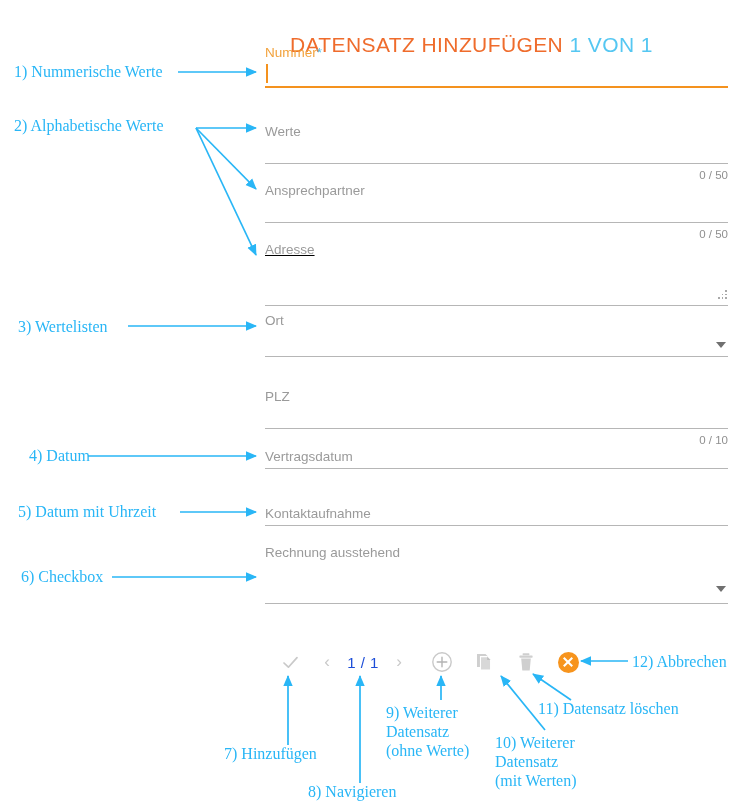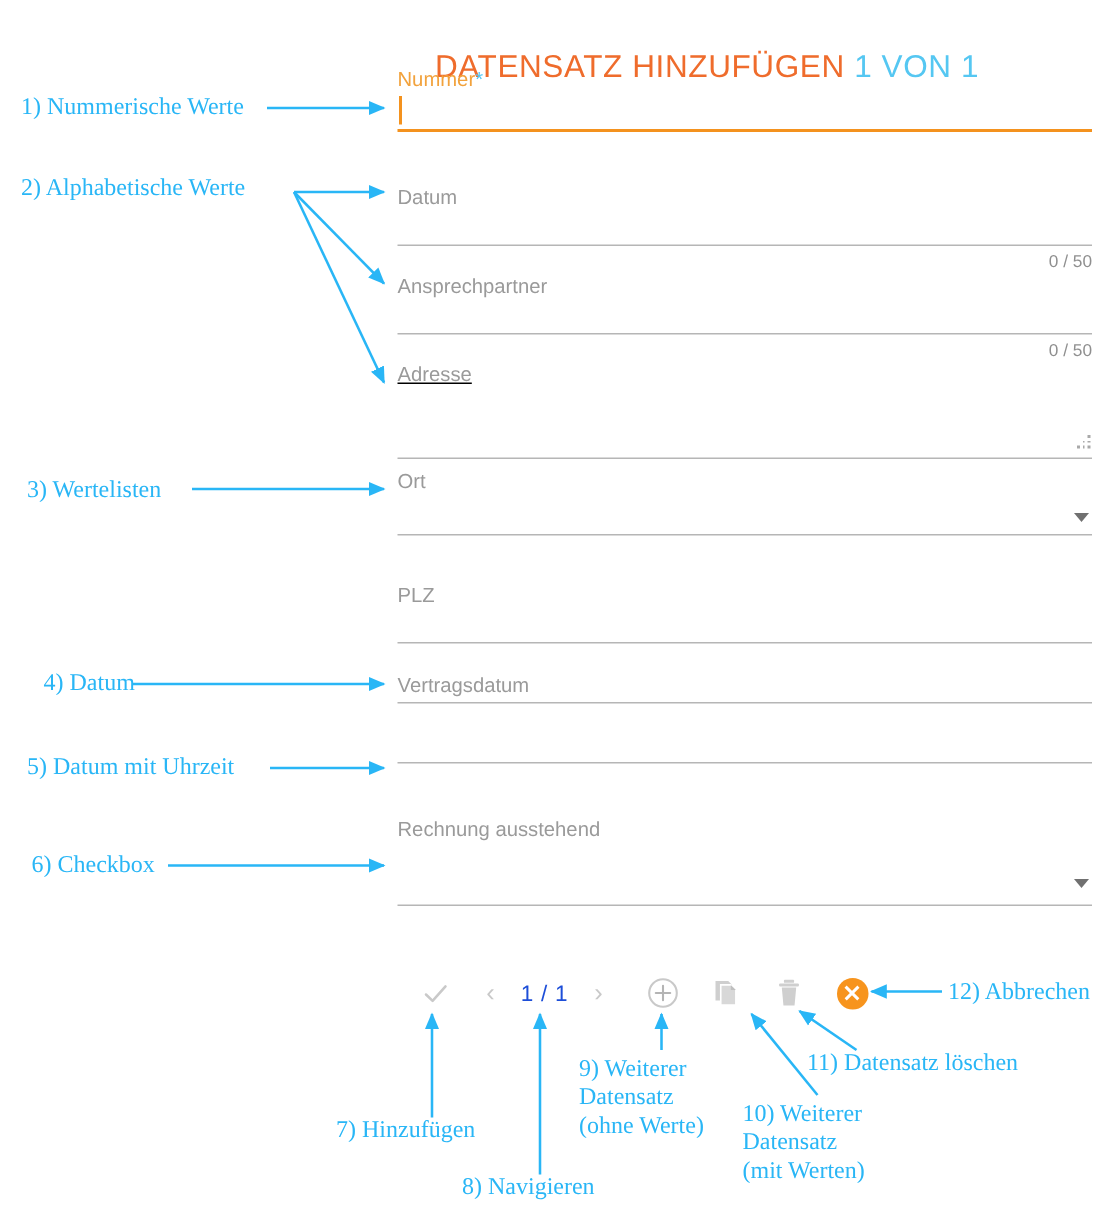--- a/index.html
+++ b/index.html
@@ -161,21 +161,21 @@
 
   <div class="field" style="top:44px;">
     <div class="field-label active"><span>Nummer</span><span class="req-star">*</span></div>
     <div style="position:relative;height:25px;">
       <div class="caret" style="left:1px;top:3px;"></div>
     </div>
     <div class="field-line active"></div>
   </div>
 
   <div class="field" style="top:123px;">
-    <div class="field-label">Datum</div>
+    <div class="field-label">Werte</div>
     <div style="height:23px;"></div>
     <div class="field-line"></div>
     <div class="counter" style="margin-top:4px;">0 / 50</div>
   </div>
 
   <div class="field" style="top:182px;">
     <div class="field-label">Ansprechpartner</div>
     <div style="height:23px;"></div>
     <div class="field-line"></div>
     <div class="counter" style="margin-top:4px;">0 / 50</div>
@@ -201,29 +201,31 @@
     <div style="position:relative;height:27px;">
       <div class="chevron-down" style="top:13px;"></div>
     </div>
     <div class="field-line"></div>
   </div>
 
   <div class="field" style="top:388px;">
     <div class="field-label">PLZ</div>
     <div style="height:23px;"></div>
     <div class="field-line"></div>
+    <div class="counter" style="margin-top:4px;">0 / 10</div>
   </div>
 
   <div class="field" style="top:448px;">
     <div class="field-label">Vertragsdatum</div>
     <div style="height:3px;"></div>
     <div class="field-line"></div>
   </div>
 
   <div class="field" style="top:505px;">
+    <div class="field-label">Kontaktaufnahme</div>
     <div style="height:3px;"></div>
     <div class="field-line"></div>
   </div>
 
   <div class="field" style="top:544px;">
     <div class="field-label">Rechnung ausstehend</div>
     <div style="position:relative;height:42px;">
       <div class="chevron-down" style="top:25px;"></div>
     </div>
     <div class="field-line"></div>

